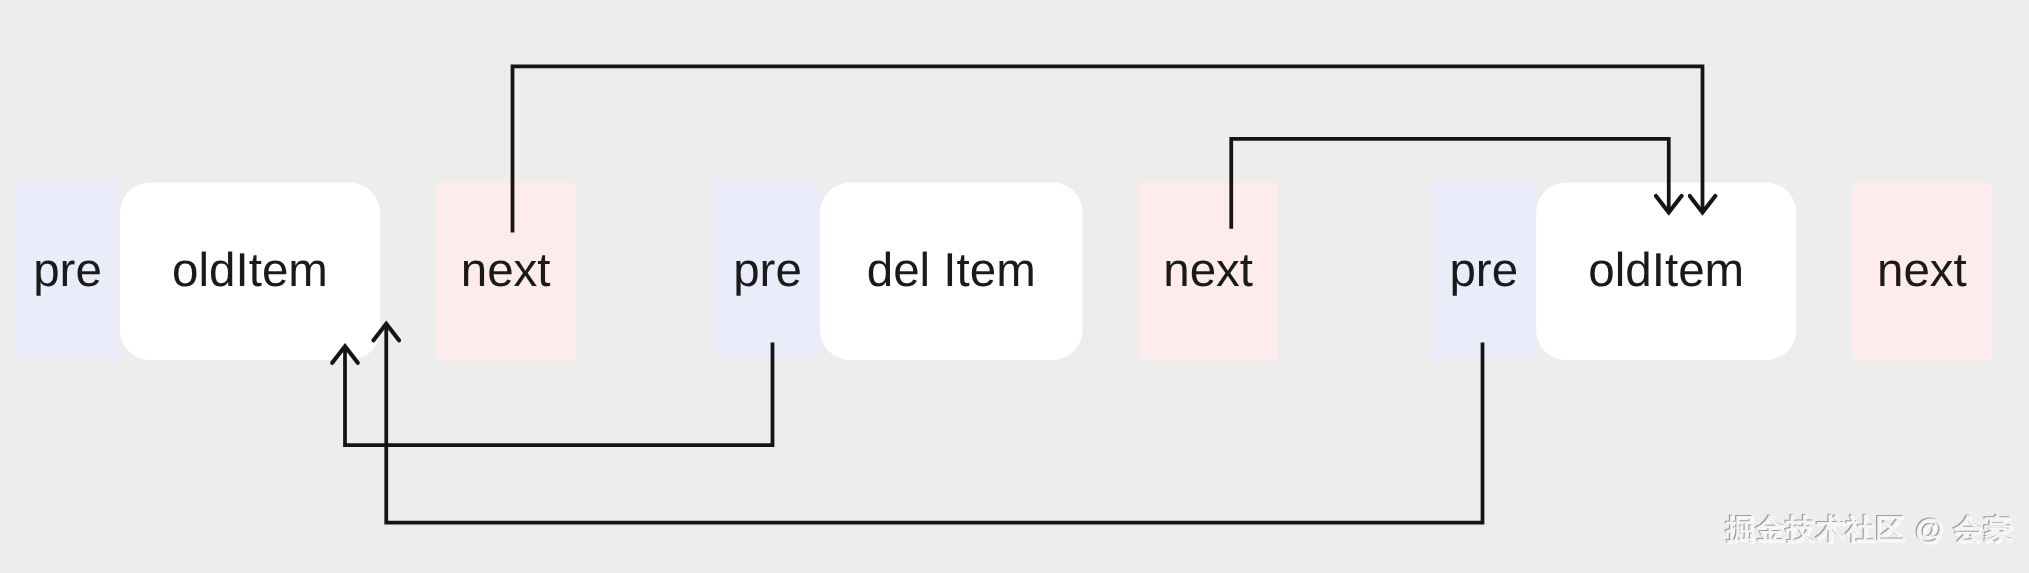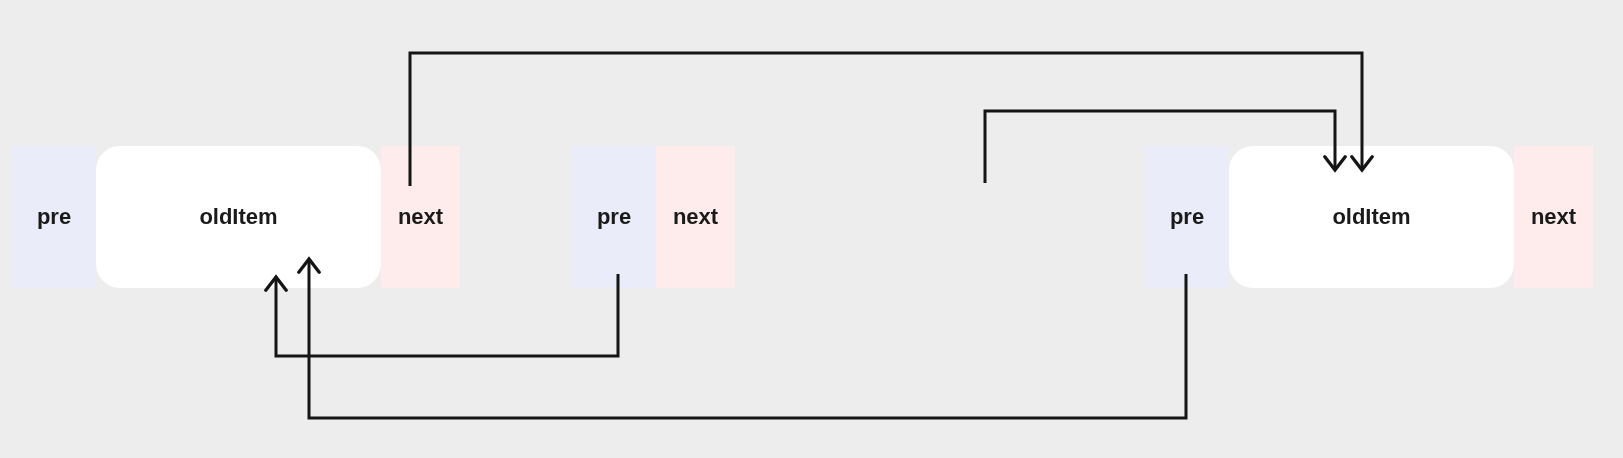--- a/index.html
+++ b/index.html
@@ -9,25 +9,25 @@
   html,body{margin:0;padding:0;}
   body{background:var(--bg);font-family:"Liberation Sans","DejaVu Sans",sans-serif;}
   #stage{
     position:relative;width:1623px;height:458px;background:var(--bg);overflow:hidden;
   }
   .node{
     position:absolute;top:146px;height:142px;display:flex;flex-direction:row;
   }
   .sec{
     display:flex;align-items:center;justify-content:center;
-    font-size:22px;color:var(--text);line-height:1;white-space:nowrap;font-weight:bold;
+    font-size:38px;color:var(--text);line-height:1;white-space:nowrap;
   }
   .sec.pre{width:84px;background:var(--pre-bg);}
   .sec.val{flex:1;background:var(--val-bg);border-radius:24px;}
-  .sec.next{width:79px;background:var(--next-bg);}
+  .sec.next{width:111px;background:var(--next-bg);margin-left:45px;}
   #arrow-layer{
     position:absolute;left:0;top:0;width:1623px;height:458px;
     pointer-events:none;z-index:5;
   }
   #arrow-layer polyline{
     fill:none;stroke:var(--line);stroke-width:3;stroke-linejoin:miter;
   }
   .watermark{
     position:absolute;top:408px;right:12px;
     font-size:23px;font-weight:bold;letter-spacing:1px;
@@ -56,23 +56,25 @@
   </svg>
 
   <div class="node" id="node-0" style="left: 12px; width: 448px;">
     <div class="sec pre">pre</div>
     <div class="sec val">oldItem</div>
     <div class="sec next">next</div>
   </div>
 
   <div class="node" id="node-1" style="left: 572px; width: 450px;">
     <div class="sec pre">pre</div>
+    <div class="sec val">del Item</div>
     <div class="sec next">next</div>
   </div>
 
   <div class="node" id="node-2" style="left: 1145px; width: 448px;">
     <div class="sec pre">pre</div>
     <div class="sec val">oldItem</div>
     <div class="sec next">next</div>
   </div>
 
+  <div class="watermark">掘金技术社区 @ 会豪</div>
 
 </div>
 
 </body></html>

